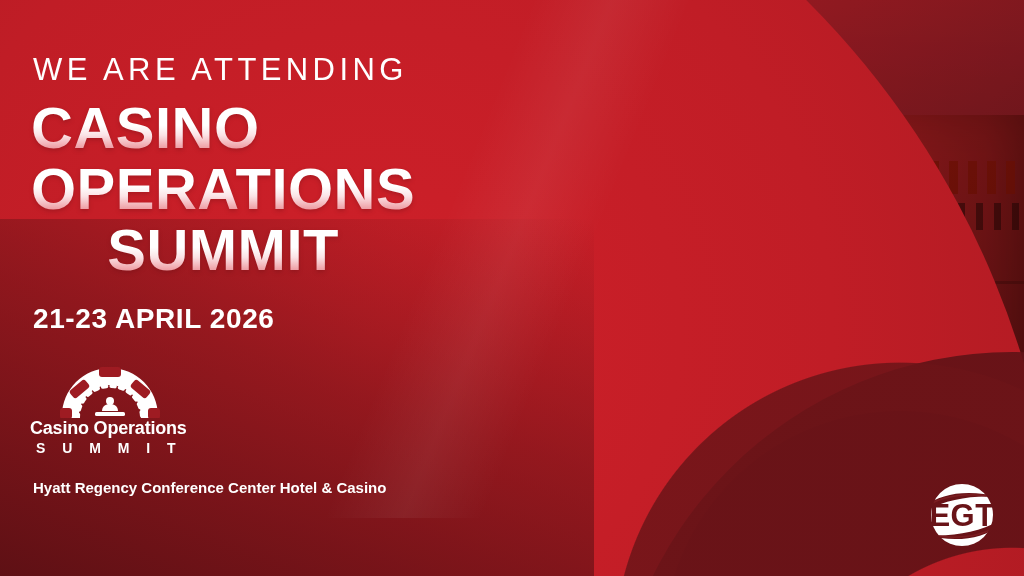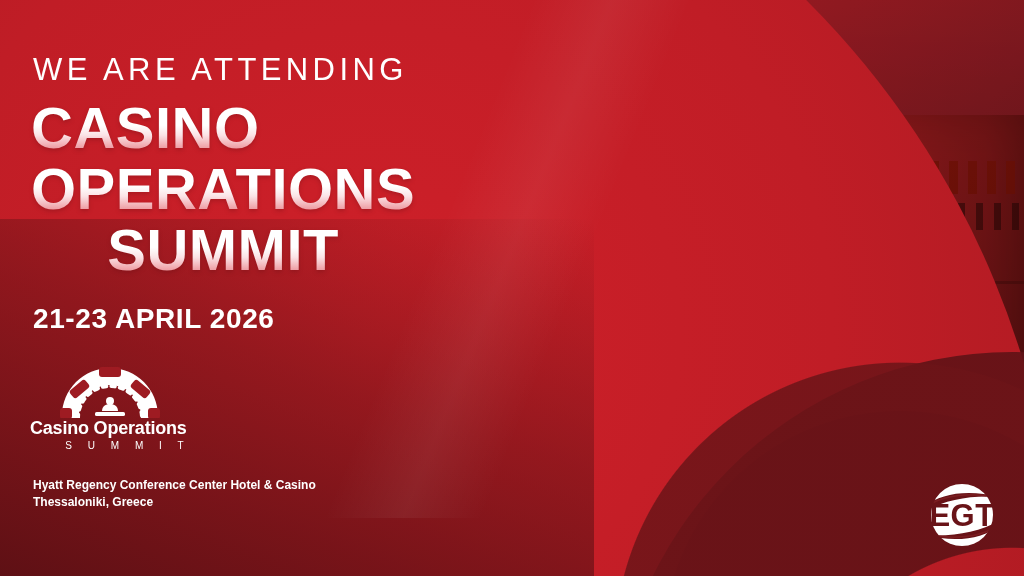--- a/index.html
+++ b/index.html
@@ -138,27 +138,27 @@
 
   
   .logo{position:absolute;left:30px;top:366px;width:160px;}
   .chip{position:relative;width:116px;height:52px;margin:0 auto;}
   .chip svg{display:block;width:116px;height:52px;}
   .logo-name{
     text-align:left;color:#fff;font-size:18px;font-weight:700;
     letter-spacing:-.2px;line-height:1.05;margin-top:1px;
   }
   .logo-sub{
-    text-align:right;color:#fff;font-size:10px;font-weight:400;
+    text-align:left;color:#fff;font-size:14px;font-weight:700;
     letter-spacing:6.5px;margin-top:2px;padding-left:6px;
   }
 
   .venue{
     position:absolute;left:33px;top:477px;
-    color:#fff;font-size:12px;font-weight:700;line-height:1.42;white-space:nowrap;
+    color:#fff;font-size:15px;font-weight:700;line-height:1.42;white-space:nowrap;
   }
 
   
   .egt{position:absolute;left:923px;top:476px;width:78px;height:78px;}
   .egt svg{display:block;width:78px;height:78px;}
 </style>
 </head>
 <body>
 
 <div id="banner">
@@ -224,21 +224,20 @@
             <rect x="43" y="46" width="30" height="4" rx="1.6"></rect>
           </g>
         </svg>
       </div>
       <div class="logo-name">Casino Operations</div>
       <div class="logo-sub">S U M M I T</div>
     </div>
 
     <div class="venue">
       <div>Hyatt Regency Conference Center Hotel &amp; Casino</div>
-      <div>Thessaloniki, Greece</div>
     </div>
 
     <div class="egt">
       <svg viewBox="0 0 78 78" aria-hidden="true">
         <defs>
           <clipPath id="egtCircle">
               <circle cx="39" cy="39" r="31"></circle>
             </clipPath>
           <mask id="egtMask">
             <rect x="0" y="0" width="78" height="78" fill="#000"></rect>

